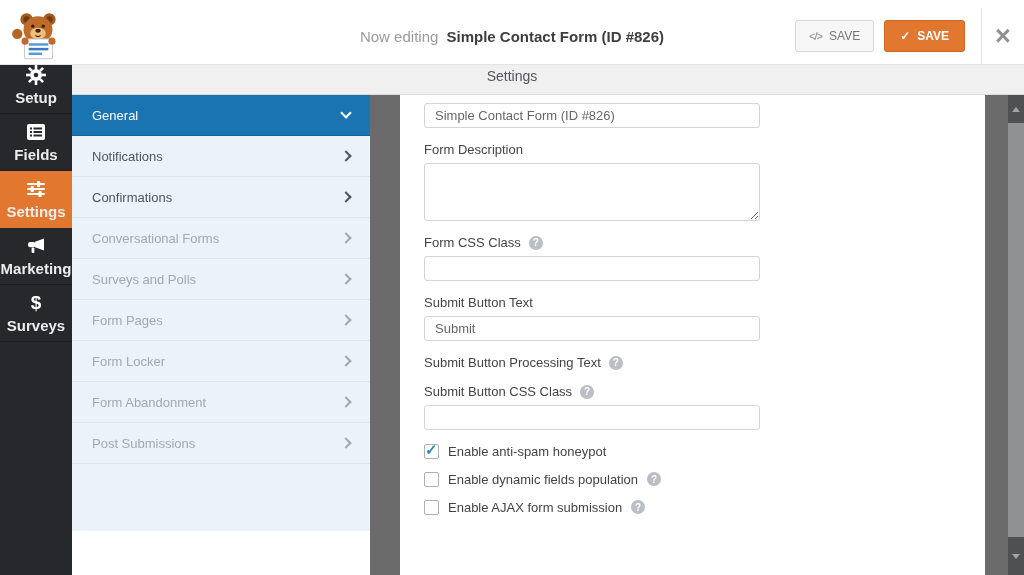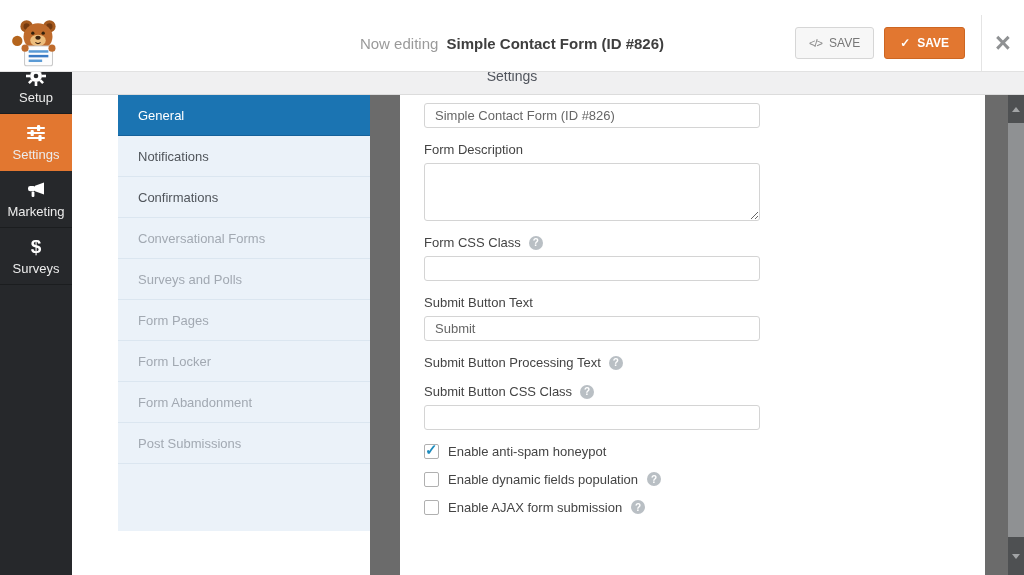--- a/index.html
+++ b/index.html
@@ -1,43 +1,43 @@
 <!DOCTYPE html>
 <html><head>
 <meta charset="utf-8">
 <style>
   html,body{margin:0;padding:0;}
   body{
     position:relative;width:1024px;height:575px;overflow:hidden;
     font-family:"Liberation Sans",sans-serif;background:#fff;
   }
   
-  .topbar{position:absolute;top:15px;left:0;width:1024px;height:57px;background:#fff;border-bottom:1px solid #e2e2e2;box-sizing:border-box;z-index:6;}
+  .topbar{position:absolute;top:8px;left:0;width:1024px;height:57px;background:#fff;border-bottom:1px solid #e2e2e2;box-sizing:border-box;z-index:6;}
   .logo{position:absolute;left:9px;top:4px;width:58px;height:50px;}
   .topbar-title{position:absolute;left:512px;top:50%;transform:translate(-50%,-50%);font-size:15px;color:#9a9a9a;white-space:nowrap;}
   .topbar-title strong{color:#3f3f3f;font-weight:bold;margin-left:4px;}
   .topbar-actions{position:absolute;right:0;top:0;height:56px;display:flex;align-items:center;}
   .btn-embed{display:flex;align-items:center;gap:7px;background:#f7f7f7;border:1px solid #d6d6d6;border-radius:3px;color:#777;font-size:12px;padding:8px 13px;cursor:pointer;font-family:inherit;}
   .code-icon{font-size:11px;letter-spacing:-1px;color:#888;}
   .btn-save{display:flex;align-items:center;gap:7px;background:#e27730;border:1px solid #cd6622;border-radius:3px;color:#fff;font-size:12px;font-weight:bold;padding:8px 15px;margin-left:10px;cursor:pointer;font-family:inherit;}
   .check-icon{font-size:12px;}
   .topbar-divider{width:1px;height:56px;background:#e4e4e4;margin-left:16px;}
   .btn-close{width:42px;height:56px;background:none;border:none;color:#8f9193;font-size:27px;font-weight:bold;cursor:pointer;line-height:1;font-family:inherit;padding:0;}
   
   .sidebar{position:absolute;left:0;top:57px;width:72px;height:518px;background:#26282b;display:flex;flex-direction:column;}
   .nav-item{height:56px;display:flex;flex-direction:column;align-items:center;justify-content:center;gap:4px;border-bottom:1px solid #1b1d1f;cursor:pointer;}
   .nav-item.active{background:#e27730;border-bottom-color:#e27730;}
   .nav-icon{height:20px;display:flex;align-items:center;justify-content:center;}
-  .nav-label{font-size:13px;color:#ececec;}
+  .nav-label{font-size:15px;color:#ececec;font-weight:bold;}
   .dollar-glyph{font-size:19px;font-weight:bold;color:#fff;line-height:19px;}
   
   .subheader{position:absolute;left:72px;top:57px;width:952px;height:38px;background:#f0f0f1;border-bottom:1px solid #dcdcdc;box-sizing:border-box;z-index:5;}
   .subheader-title{position:absolute;left:440px;top:50%;transform:translate(-50%,-50%);font-size:14px;color:#51555d;}
   
-  .panel-list{position:absolute;left:72px;top:95px;width:298px;height:436px;background:#ebf2f9;margin-left:46px;}
+  .panel-list{position:absolute;left:72px;top:95px;width:298px;height:436px;background:#ebf2f9;}
   .panel-row{height:41px;display:flex;align-items:center;justify-content:space-between;padding:0 20px;border-bottom:1px solid #dbe6f0;box-sizing:border-box;font-size:13px;cursor:pointer;}
   .panel-row.active{background:#1b74b2;border-bottom-color:#15619a;color:#fff;}
   .panel-row.enabled{color:#50555b;}
   .panel-row.disabled{color:#a2a9b2;}
   .chev{width:6px;height:6px;border-right:2px solid currentColor;border-bottom:2px solid currentColor;display:inline-block;}
   .chev-right{transform:rotate(-45deg);}
   .chev-down{transform:rotate(45deg);margin-top:-4px;}
   
   .gutter{position:absolute;top:95px;height:480px;background:#6b6b6b;}
   .gutter-left{left:370px;width:30px;}
@@ -119,20 +119,36 @@
               <rect x="8.7" y="15.8" width="2.6" height="4.2"></rect>
               <rect x="0" y="8.7" width="4.2" height="2.6"></rect>
               <rect x="15.8" y="8.7" width="4.2" height="2.6"></rect>
             </g>
           </g>
           <circle cx="10" cy="10" r="2.3" fill="#26282b"></circle>
         </svg>
       </span>
       <span class="nav-label">Setup</span>
     </div>
+    <div class="nav-item">
+      <span class="nav-icon">
+        <svg width="20" height="20" viewBox="0 0 20 20">
+          <rect x="1" y="2" width="18" height="16" rx="2" fill="#fff"></rect>
+          <g fill="#26282b">
+            <rect x="4" y="5.5" width="2" height="2"></rect>
+            <rect x="7.5" y="5.5" width="8.5" height="2"></rect>
+            <rect x="4" y="9" width="2" height="2"></rect>
+            <rect x="7.5" y="9" width="8.5" height="2"></rect>
+            <rect x="4" y="12.5" width="2" height="2"></rect>
+            <rect x="7.5" y="12.5" width="8.5" height="2"></rect>
+          </g>
+        </svg>
+      </span>
+      <span class="nav-label">Fields</span>
+    </div>
     <div class="nav-item active">
       <span class="nav-icon">
         <svg width="20" height="20" viewBox="0 0 20 20" fill="#fff">
           <rect x="1" y="4.1" width="18" height="1.8" rx="0.9"></rect>
           <rect x="11" y="1.9" width="3.2" height="6.2" rx="1.2"></rect>
           <rect x="1" y="9.1" width="18" height="1.8" rx="0.9"></rect>
           <rect x="4.6" y="6.9" width="3.2" height="6.2" rx="1.2"></rect>
           <rect x="1" y="14.1" width="18" height="1.8" rx="0.9"></rect>
           <rect x="12.4" y="11.9" width="3.2" height="6.2" rx="1.2"></rect>
         </svg>

